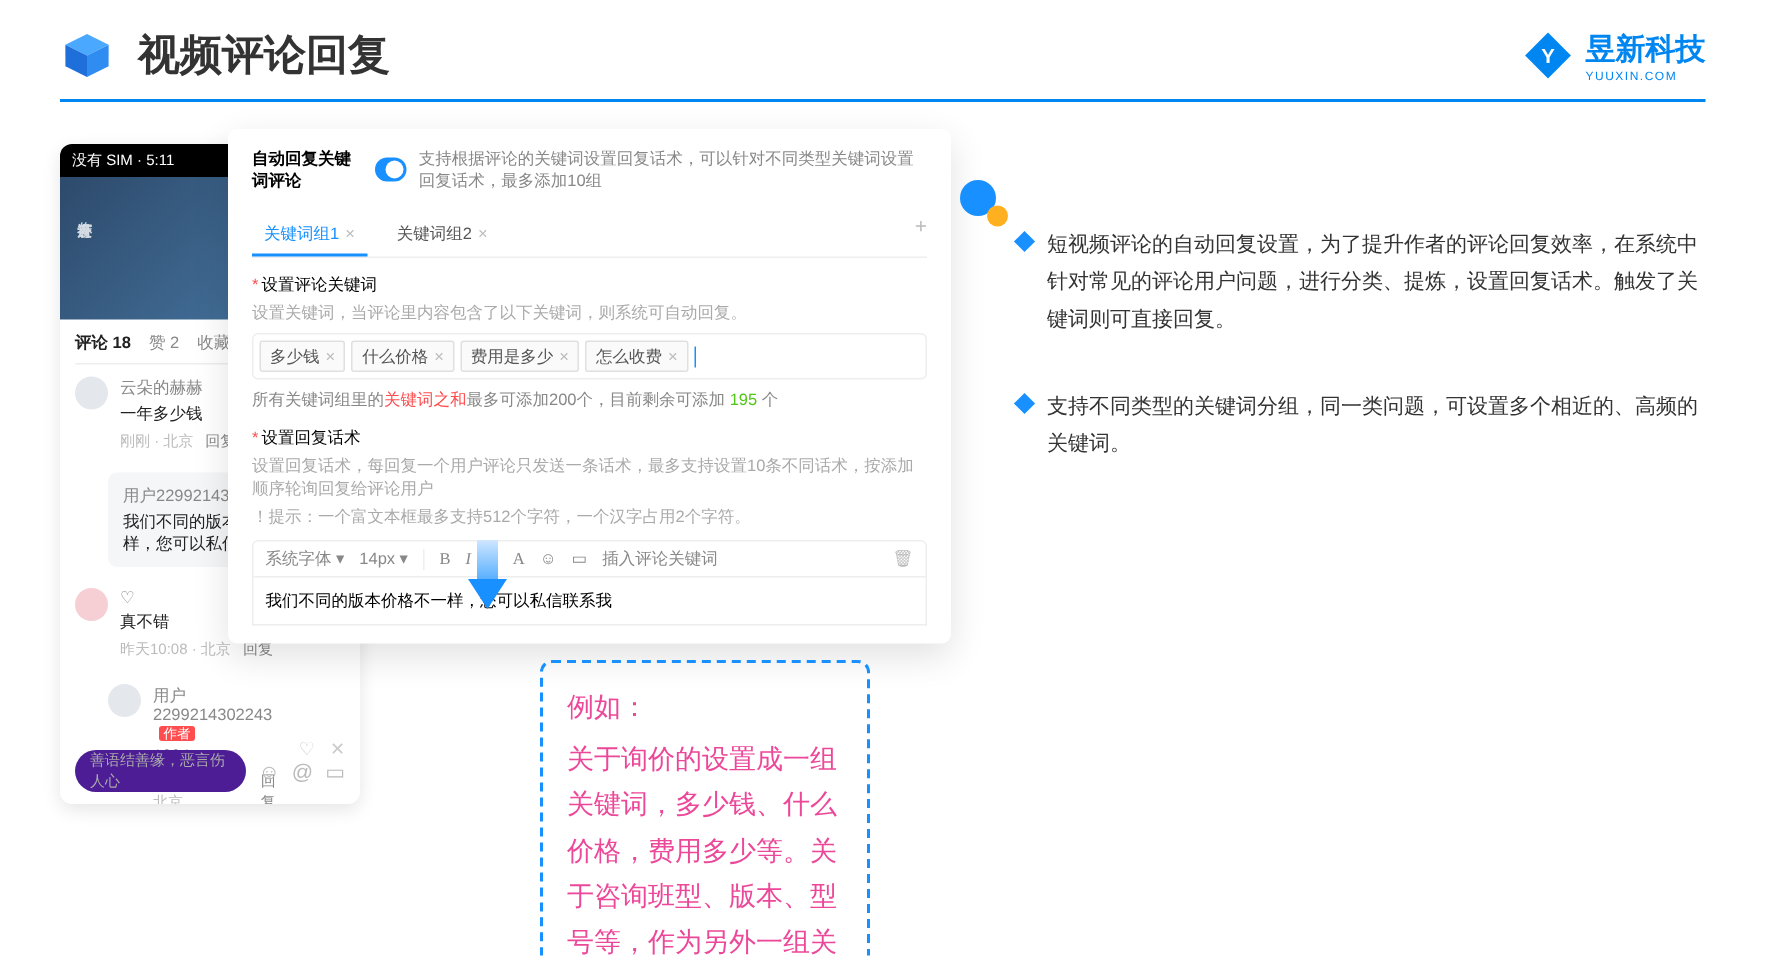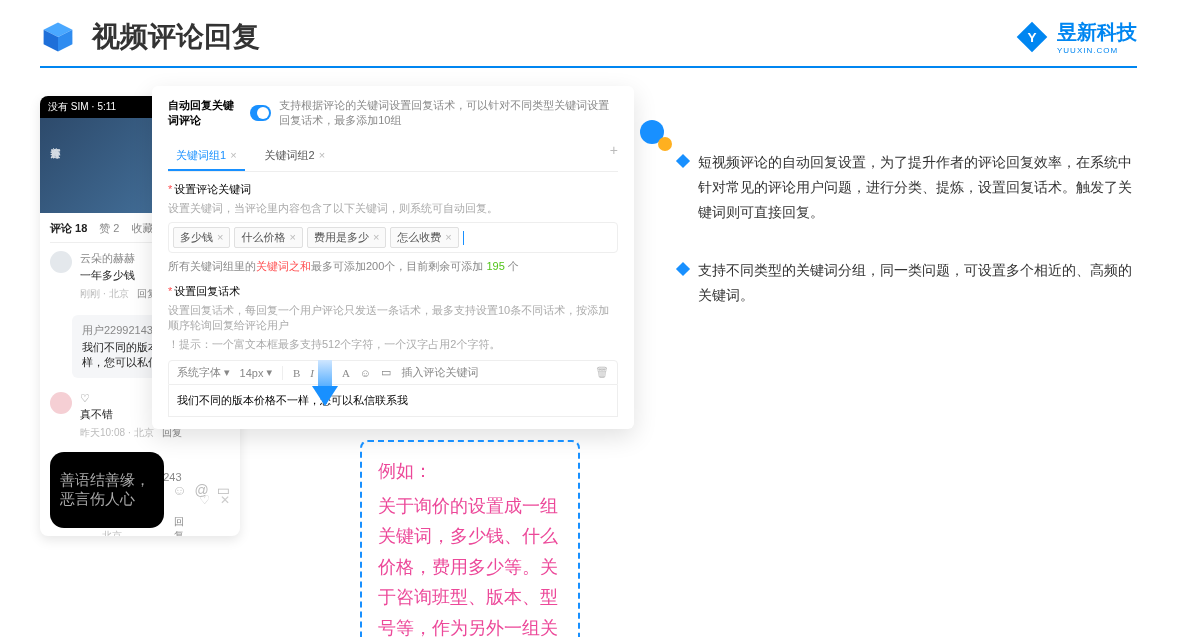--- a/index.html
+++ b/index.html
@@ -40,21 +40,21 @@
 .cm-meta { color: #bbb; font-size: 10px; margin-top: 4px; display: flex; gap: 8px; }
 .cm-meta .reply { color: #888; }
 .cm-actions { display: flex; gap: 10px; color: #ccc; align-items: center; }
 .heart, .cross { font-size: 12px; }
 .reply-bubble { margin: 6px 0 6px 22px; background: #f5f6f8; border-radius: 6px; padding: 8px 10px; font-size: 11px; }
 .reply-bubble .badge { background: #ff4d4f; color: #fff; font-size: 9px; padding: 0 3px; border-radius: 2px; margin-left: 4px; }
 .reply-bubble .rb-user { color: #888; }
 .reply-bubble .rb-text { color: #222; margin-top: 2px; }
 .author-badge { background: #ff4d4f; color: #fff; font-size: 9px; padding: 0 3px; border-radius: 2px; margin-left: 4px; }
 .input-row { position: absolute; bottom: 8px; left: 10px; right: 10px; display: flex; align-items: center; gap: 8px; }
-.input-pill { flex: 1; background: #000000; border-radius: 14px; padding: 19px 10px; color: #aaa; font-size: 15px; }
+.input-pill { flex: 1; background: #4c1d95; border-radius: 14px; padding: 0 10px; color: #aaa; font-size: 10px; }
 .input-icons { display: flex; gap: 8px; color: #bbb; font-size: 14px; }
 
 
 .settings { position: absolute; left: 112px; top: 0; width: 482px; background: #fff; border-radius: 6px; box-shadow: 0 8px 24px rgba(0,0,0,0.12); padding: 12px 16px; font-size: 11px; }
 .s-header { display: flex; align-items: center; gap: 8px; padding-bottom: 6px; }
 .s-title { font-weight: 600; }
 .toggle { width: 28px; height: 16px; border-radius: 8px; background: #1890ff; position: relative; }
 .toggle::after { content: ""; position: absolute; right: 2px; top: 2px; width: 12px; height: 12px; border-radius: 50%; background: #fff; }
 .s-desc { color: #888; }
 .s-tabs { display: flex; gap: 12px; border-bottom: 1px solid #eee; margin-top: 8px; }

